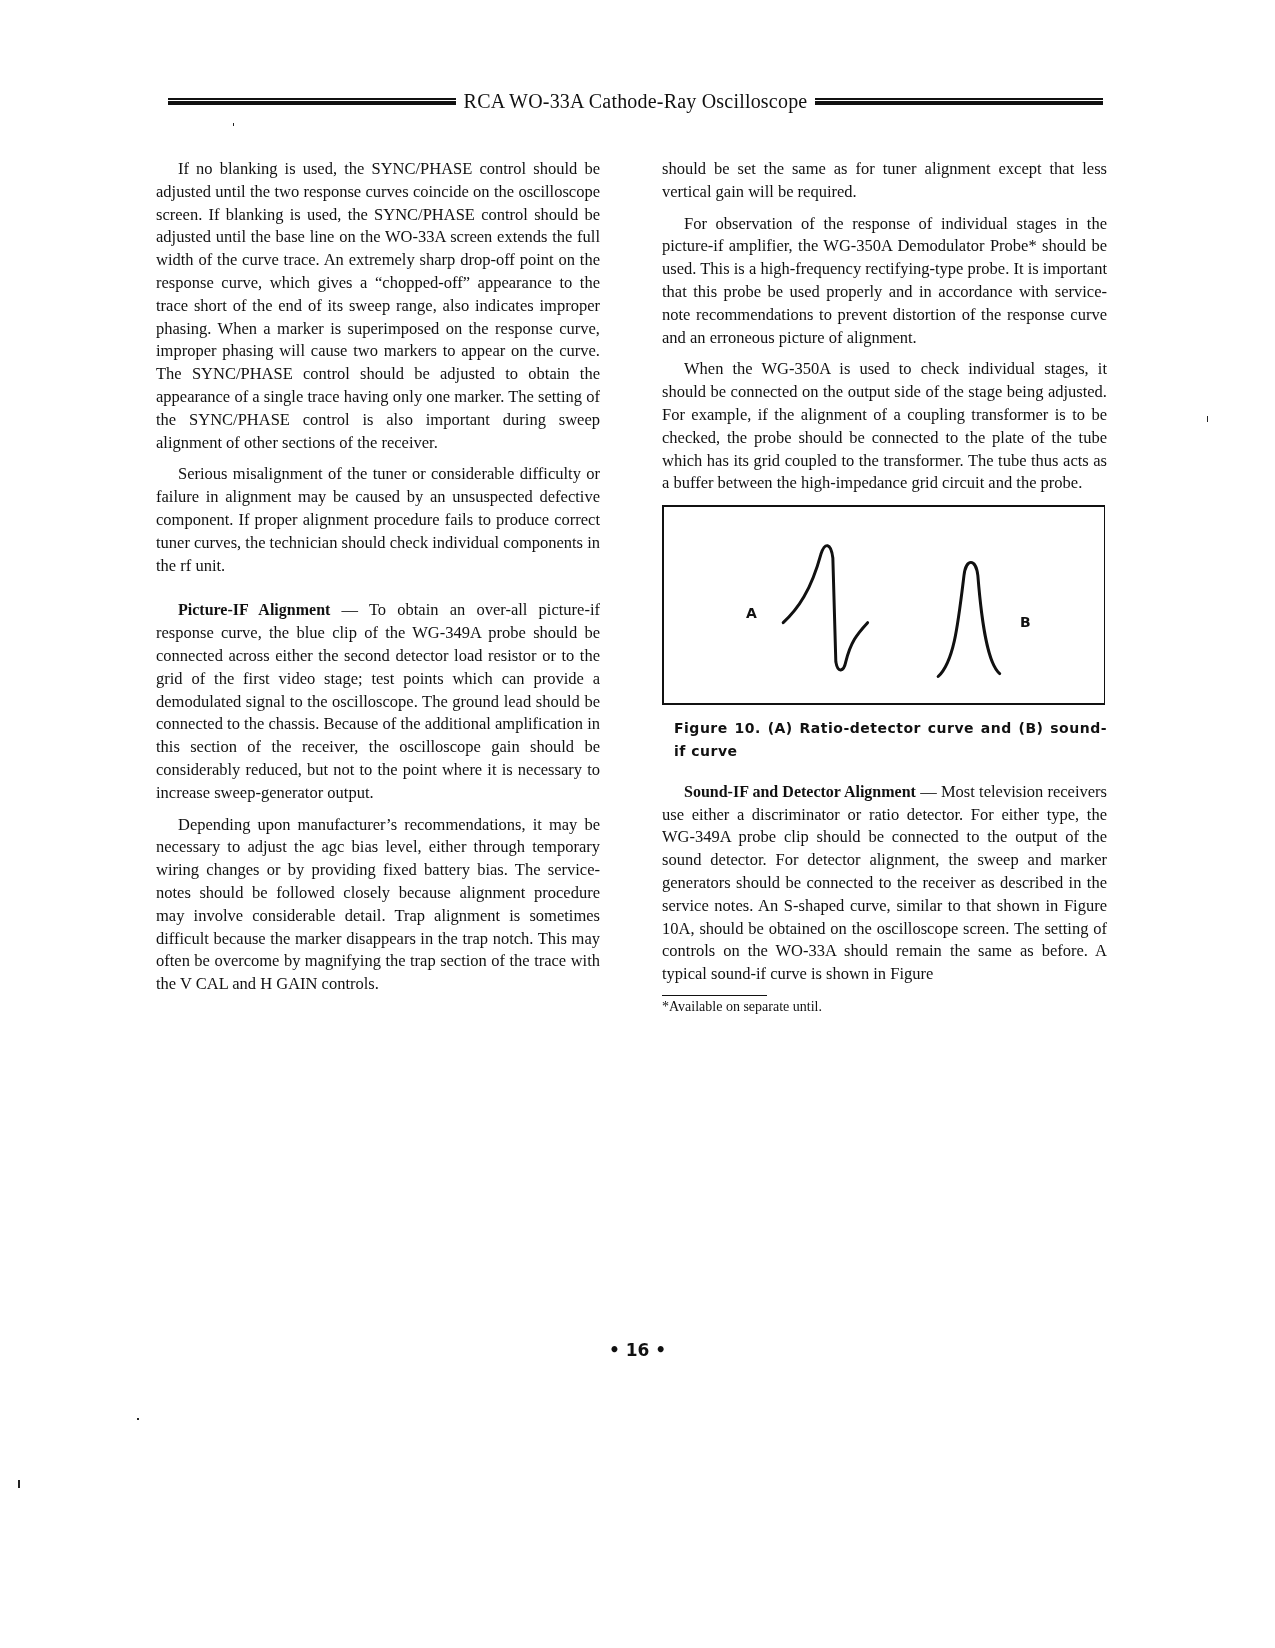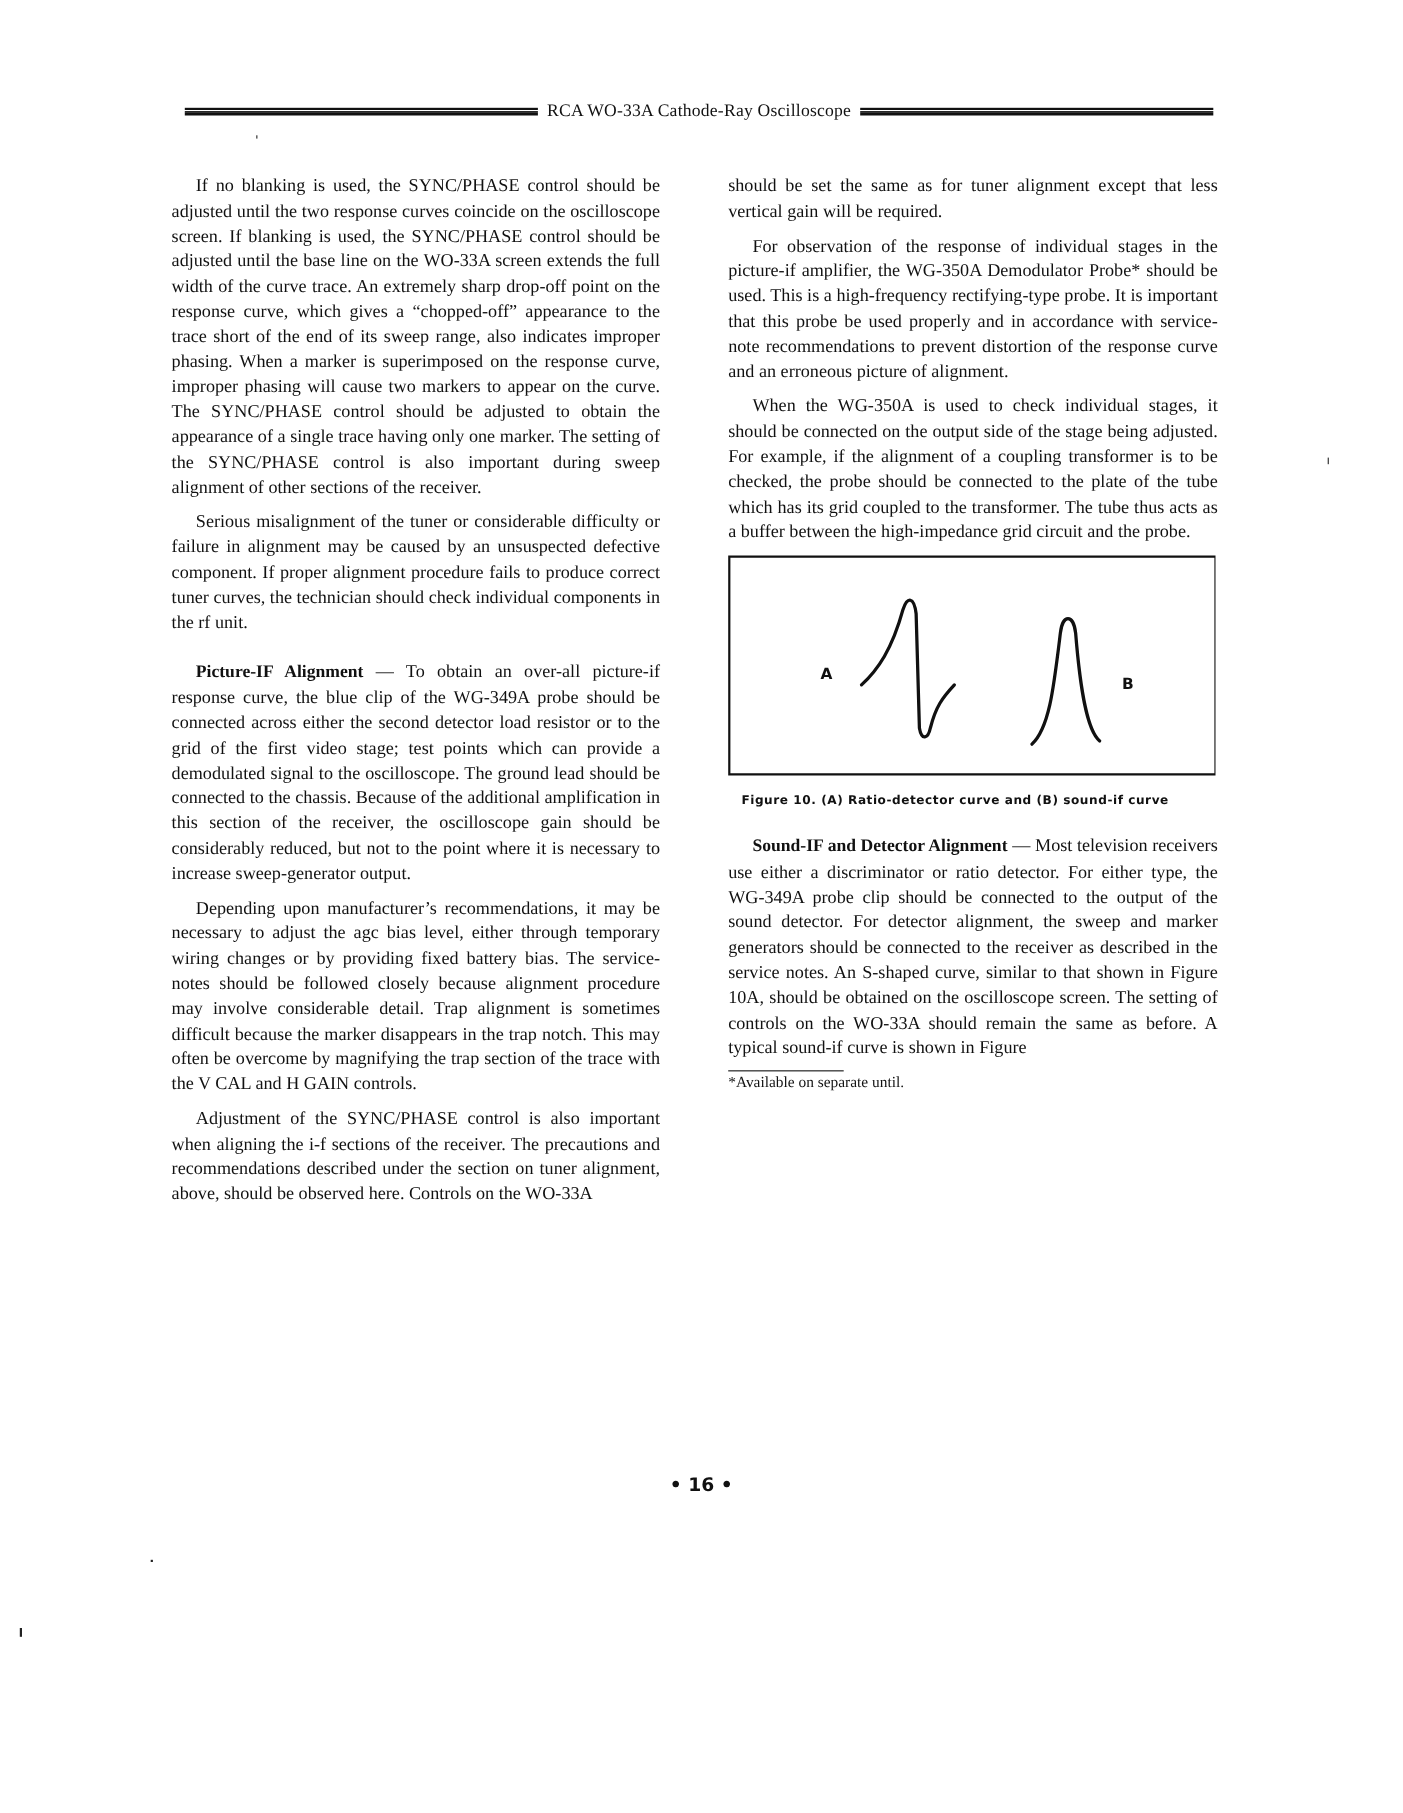--- a/index.html
+++ b/index.html
@@ -2,52 +2,51 @@
 <html><head>
 <meta charset="utf-8">
 <style>
   html, body { margin: 0; padding: 0; background: #ffffff; }
   body { width: 1275px; height: 1648px; position: relative; overflow: hidden;
          font-family: "Liberation Serif", "DejaVu Serif", serif; color: #111; }
   .header { position: absolute; top: 90px; left: 168px; width: 935px; height: 22px;
             display: flex; align-items: center; }
   .rule { flex: 1; height: 7px; border-top: 2px solid #111; border-bottom: 3px solid #111; box-sizing: border-box; position: relative; }
   .rule::after { content: ""; position: absolute; left: 0; right: 0; top: 1px; height: 1px; background: #111; }
-  .header-title { padding: 0 8px; font-size: 16px; letter-spacing: 0.2px; white-space: nowrap; }
+  .header-title { padding: 0 8px; font-size: 20px; letter-spacing: 0.2px; white-space: nowrap; }
   .col { position: absolute; top: 158px; font-size: 16.5px; line-height: 22.8px; text-align: justify; hyphens: none; }
   .col-left { left: 156px; width: 444px; }
   .col-right { left: 662px; width: 445px; }
   .col p { margin: 0 0 9px 0; text-indent: 22px; }
   .col p.gap-top { margin-top: 22px; }
   .heading { font-weight: bold; font-size: 16px; }
   .figure { position: relative; width: 443px; height: 200px; border: 2px solid #111; border-right-width: 1px; margin: 10px 0 0 0; box-sizing: border-box; }
   .figure svg { position: absolute; left: 0; top: 0; width: 100%; height: 100%; }
   .fig-label { position: absolute; font-family: "DejaVu Sans", sans-serif; font-weight: bold; font-size: 14px; }
-  .caption { font-family: "DejaVu Sans", sans-serif; font-weight: bold; font-size: 11px; letter-spacing: 0.5px; margin: 12px 0 18px 12px; }
+  .caption { font-family: "DejaVu Sans", sans-serif; font-weight: bold; font-size: 14px; letter-spacing: 0.5px; margin: 12px 0 18px 12px; }
   .fn-rule { width: 105px; border-top: 1.5px solid #111; margin: 4px 0 2px 0; }
   .footnote { font-size: 14px; line-height: 18px; text-indent: 0 !important; margin: 0 !important; }
   .page-number { position: absolute; top: 1340px; left: 0; width: 1275px; text-align: center;
                  font-family: "DejaVu Sans", sans-serif; font-weight: bold; font-size: 17px; }
   .speck { position: absolute; background: #222; }
 </style>
 </head>
 <body>
 
 <div class="header">
   <div class="rule"></div>
   <span class="header-title">RCA WO-33A Cathode-Ray Oscilloscope</span>
   <div class="rule"></div>
 </div>
 
 <div class="col col-left">
   <p>If no blanking is used, the SYNC/PHASE control should be adjusted until the two response curves coincide on the oscilloscope screen. If blanking is used, the SYNC/PHASE control should be adjusted until the base line on the WO-33A screen extends the full width of the curve trace. An extremely sharp drop-off point on the response curve, which gives a “chopped-off” appearance to the trace short of the end of its sweep range, also indicates improper phasing. When a marker is superimposed on the response curve, improper phasing will cause two markers to appear on the curve. The SYNC/PHASE control should be adjusted to obtain the appearance of a single trace having only one marker. The setting of the SYNC/PHASE control is also important during sweep alignment of other sections of the receiver.</p>
   <p>Serious misalignment of the tuner or considerable difficulty or failure in alignment may be caused by an unsuspected defective component. If proper alignment procedure fails to produce correct tuner curves, the technician should check individual components in the rf unit.</p>
   <p class="gap-top"><span class="heading">Picture-IF Alignment</span><span> — To obtain an over-all picture-if response curve, the blue clip of the WG-349A probe should be connected across either the second detector load resistor or to the grid of the first video stage; test points which can provide a demodulated signal to the oscilloscope. The ground lead should be connected to the chassis. Because of the additional amplification in this section of the receiver, the oscilloscope gain should be considerably reduced, but not to the point where it is necessary to increase sweep-generator output.</span></p>
   <p>Depending upon manufacturer’s recommendations, it may be necessary to adjust the agc bias level, either through temporary wiring changes or by providing fixed battery bias. The service-notes should be followed closely because alignment procedure may involve considerable detail. Trap alignment is sometimes difficult because the marker disappears in the trap notch. This may often be overcome by magnifying the trap section of the trace with the V CAL and H GAIN controls.</p>
-  <p>Adjustment of the SYNC/PHASE control is also important when aligning the i-f sections of the receiver. The precautions and recommendations described under the section on tuner alignment, above, should be observed here. Controls on the WO-33A</p>
 </div>
 
 <div class="col col-right">
   <p style="text-indent:0">should be set the same as for tuner alignment except that less vertical gain will be required.</p>
   <p>For observation of the response of individual stages in the picture-if amplifier, the WG-350A Demodulator Probe* should be used. This is a high-frequency rectifying-type probe. It is important that this probe be used properly and in accordance with service-note recommendations to prevent distortion of the response curve and an erroneous picture of alignment.</p>
   <p>When the WG-350A is used to check individual stages, it should be connected on the output side of the stage being adjusted. For example, if the alignment of a coupling transformer is to be checked, the probe should be connected to the plate of the tube which has its grid coupled to the transformer. The tube thus acts as a buffer between the high-impedance grid circuit and the probe.</p>
 
   <div class="figure">
     <svg viewBox="0 0 443 200" preserveAspectRatio="none">
       <path d="M120 118 C 135 104, 148 85, 158 48 C 162 36, 168 36, 170 52 L 173 158 C 175 170, 181 168, 183 158 C 188 138, 194 130, 205 118" fill="none" stroke="#111" stroke-width="3" stroke-linecap="round"></path>

